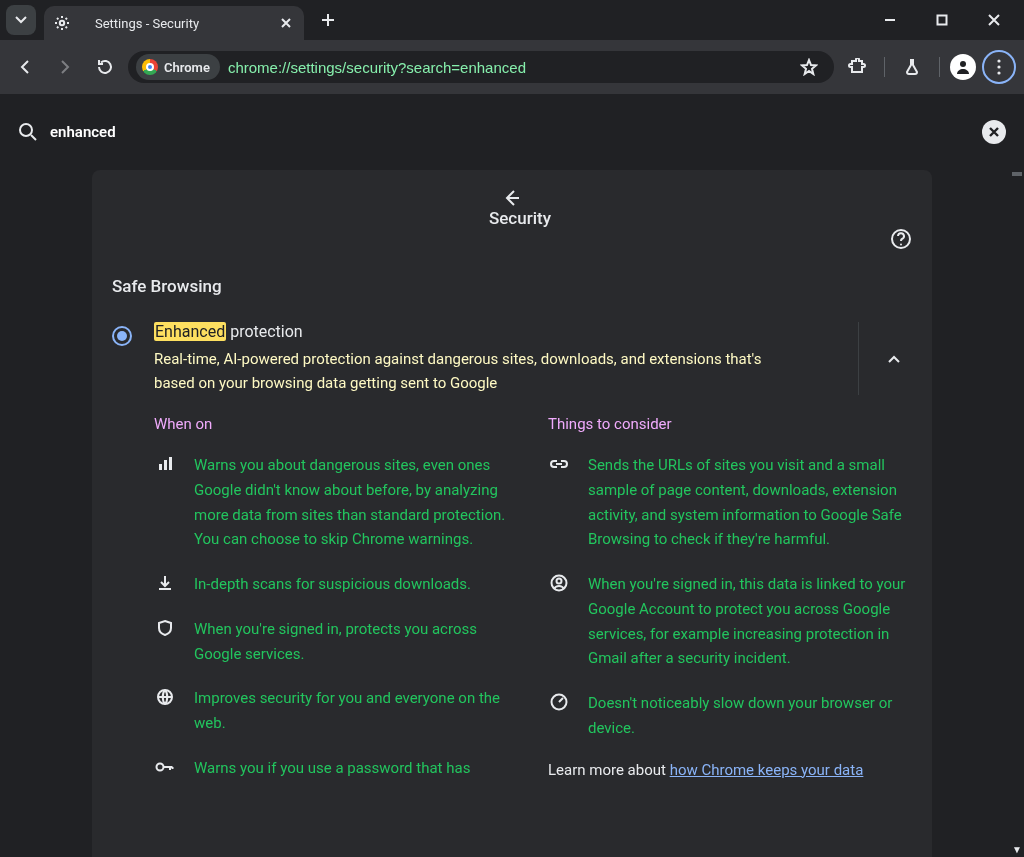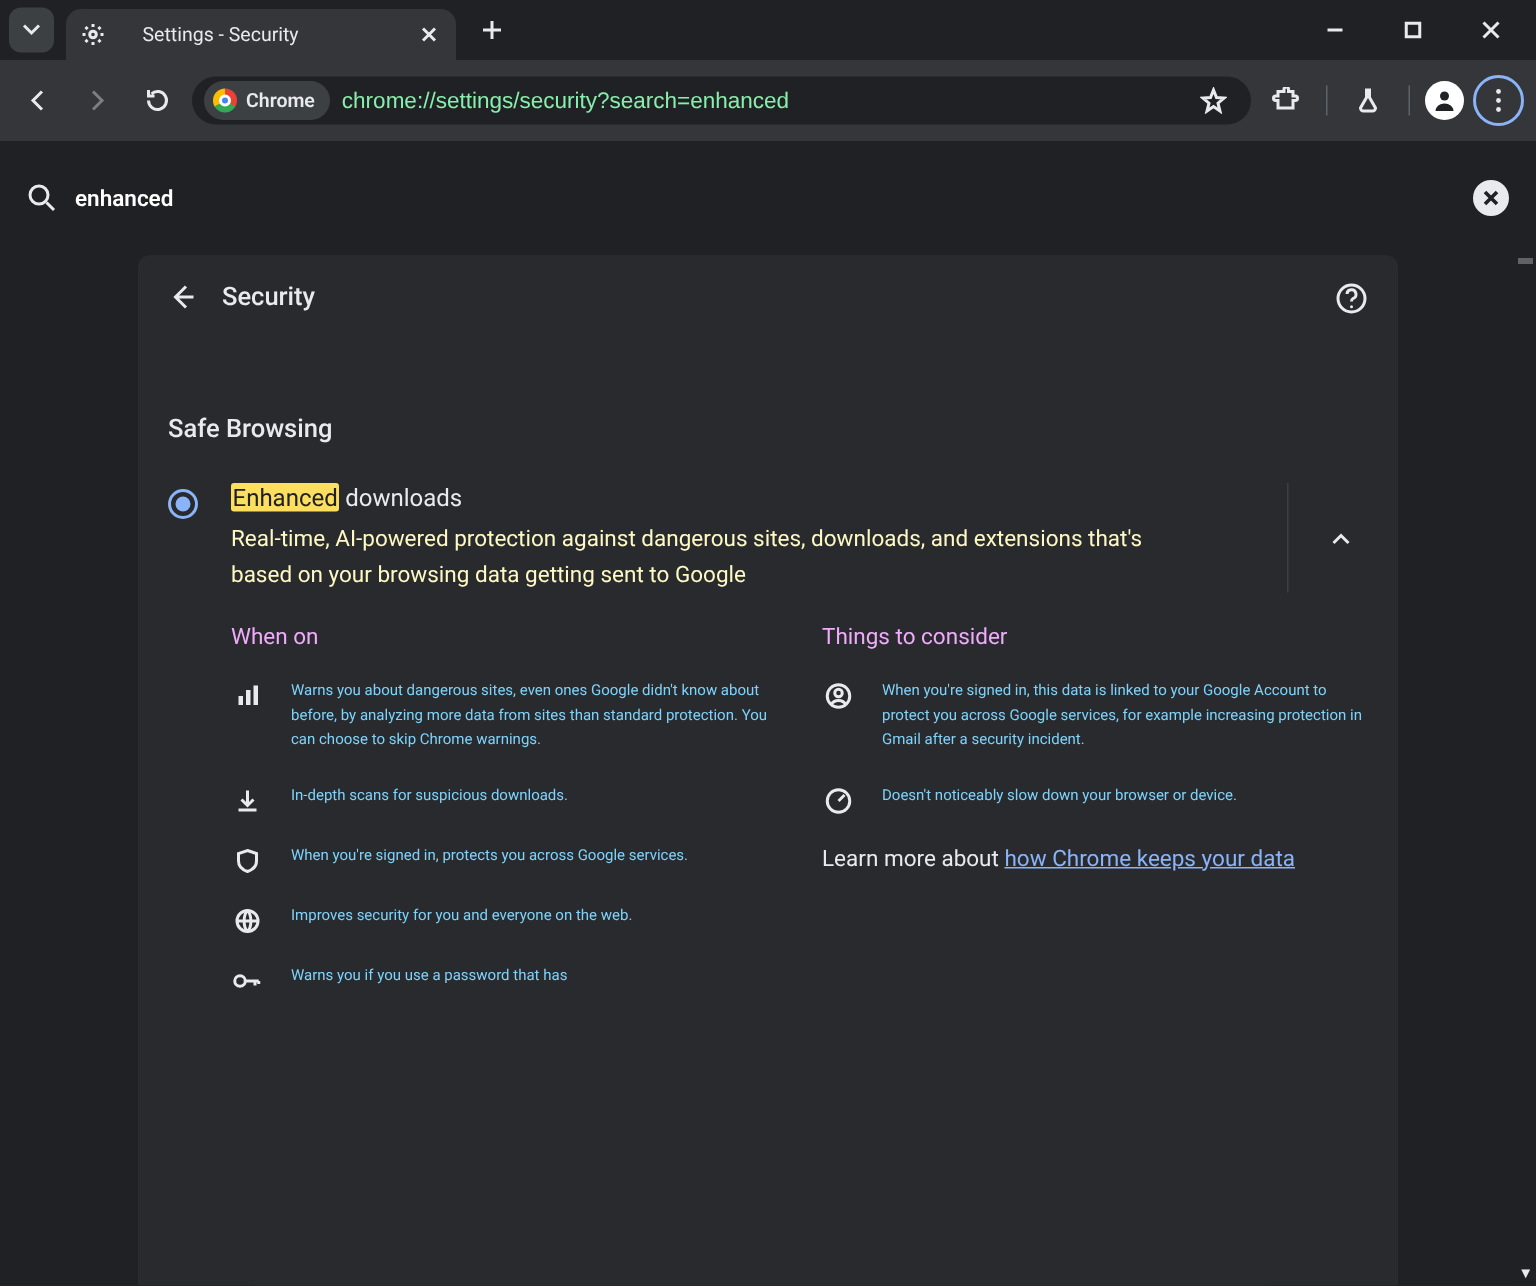--- a/index.html
+++ b/index.html
@@ -133,23 +133,24 @@
     overflow:hidden;
   }
   .panel {
     width: 840px;
     background: #292a2d;
     border-radius: 8px 8px 0 0;
     padding: 18px 0 0 0;
     overflow:hidden;
   }
   .panel-header {
-    display:flex; align-items:flex-start;
+    display:flex; align-items:center;
     padding: 0 20px;
     height: 48px;
+    flex-direction: column;
   }
   .panel-title { font-size: 17px; font-weight: 500; margin-left: 16px; }
   .help-btn { margin-left:auto; }
 
   .section-title {
     padding: 40px 20px 10px 20px;
     font-size: 17px; font-weight:500; color:#e8eaed;
   }
 
   .option {
@@ -180,21 +181,21 @@
 
   .columns {
     display:flex;
     padding: 20px 20px 0 62px;
     gap: 30px;
   }
   .col { flex:1; }
   .col-head { color:#f0abfc; font-size:15px; margin-bottom: 20px; }
   .feat {
     display:flex; gap: 18px; margin-bottom: 20px;
-    font-size: 10px; color:#7dd3fc; line-height:1.65;
+    font-size: 15px; color:#22c55e; line-height:1.65;
   }
   .feat-icon {
     width:22px; flex-shrink:0;
     color:#e8eaed;
     display:flex; justify-content:center;
     padding-top:2px;
   }
   .learn-more { font-size:15px; color:#e8eaed; }
   .learn-more a { color:#8ab4f8; text-decoration: underline; margin-top: 44px;}
 
@@ -346,21 +347,21 @@
     </div>
 
     <div class="section-title">Safe Browsing</div>
 
     <div class="option">
       <div class="radio">
           <div class="radio-dot"></div>
         </div>
       <div class="option-body">
         <div class="opt-title">
-          <span class="highlight">Enhanced</span><span> downloads</span>
+          <span class="highlight">Enhanced</span><span> protection</span>
         </div>
         <div class="opt-desc">Real-time, AI-powered protection against dangerous sites, downloads, and extensions that's based on your browsing data getting sent to Google</div>
       </div>
       <div class="expand-col">
         <svg width="16" height="16">
             <path class="ico" d="M3 11l5-5 5 5"></path>
           </svg>
       </div>
     </div>
 
@@ -410,20 +411,28 @@
             </div>
           <div>Warns you if you use a password that has</div>
         </div>
       </div>
 
       <div class="col">
         <div class="col-head">Things to consider</div>
 
         <div class="feat">
           <div class="feat-icon">
+              <svg width="20" height="18">
+                <path class="ico" d="M8 6H5a3 3 0 0 0 0 6h3M12 6h3a3 3 0 0 1 0 6h-3M7 9h6"></path>
+              </svg>
+            </div>
+          <div>Sends the URLs of sites you visit and a small sample of page content, downloads, extension activity, and system information to Google Safe Browsing to check if they're harmful.</div>
+        </div>
+        <div class="feat">
+          <div class="feat-icon">
               <svg width="18" height="18">
                 <circle cx="9" cy="9" r="7.5" class="ico"></circle>
                 <circle cx="9" cy="7" r="2.5" class="ico"></circle>
                 <path class="ico" d="M4 15c1-2 3-3 5-3s4 1 5 3"></path>
               </svg>
             </div>
           <div>When you're signed in, this data is linked to your Google Account to protect you across Google services, for example increasing protection in Gmail after a security incident.</div>
         </div>
         <div class="feat">
           <div class="feat-icon">

